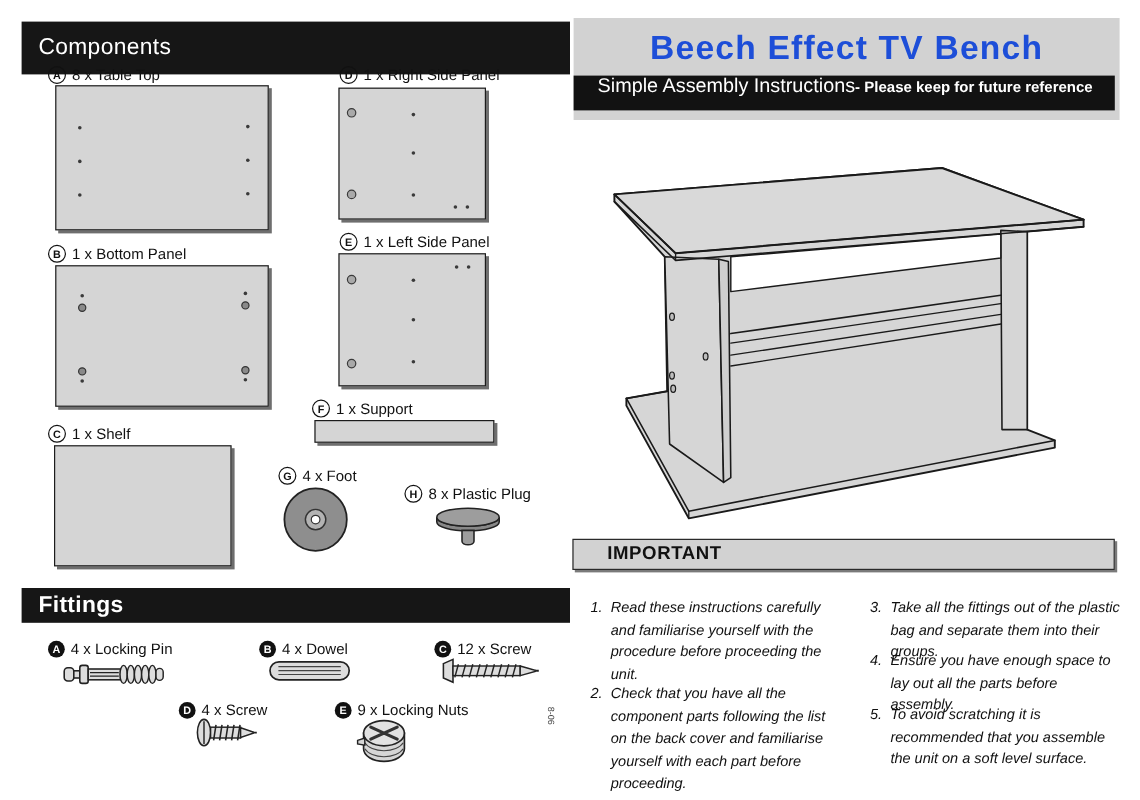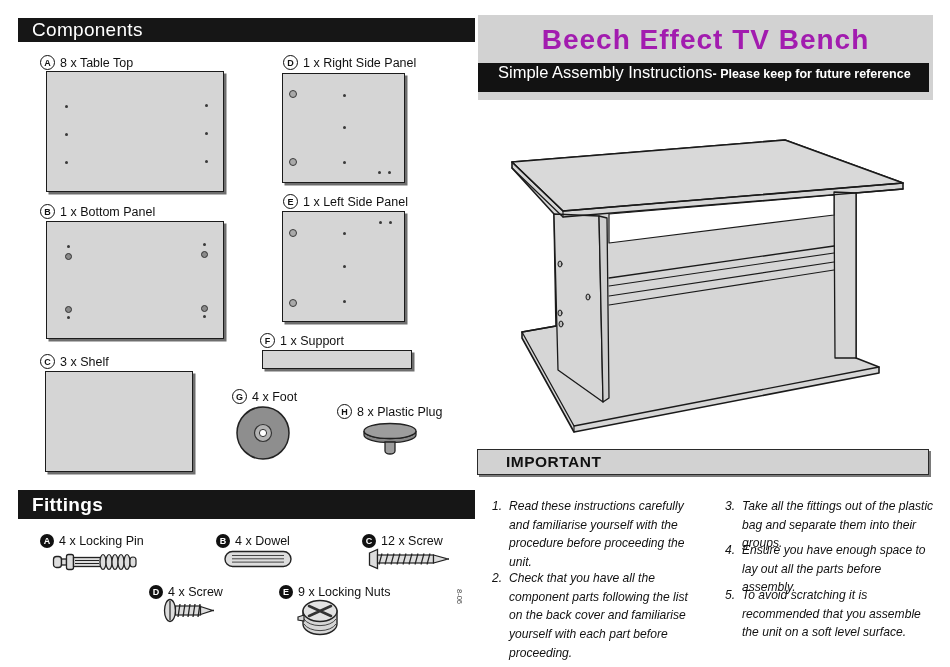--- a/index.html
+++ b/index.html
@@ -12,36 +12,36 @@
   .panel{background:#d5d5d5;border:1.4px solid #1c1c1c;box-shadow:2.5px 2.5px 0 #6e6e6e;box-sizing:border-box;}
   .dot{position:absolute;width:3px;height:3px;border-radius:50%;background:#3a3a3a;}
   .dot-big{position:absolute;width:5px;height:5px;border-radius:50%;background:#8a8a8a;border:1px solid #333;}
   .cam{position:absolute;width:6px;height:6px;border-radius:50%;background:#a9a9a9;border:1.4px solid #3a3a3a;}
   
   .comp-label{font-size:12.5px;display:flex;align-items:center;gap:5px;white-space:nowrap;}
   .cletter{display:inline-flex;width:13px;height:13px;border:1.2px solid #111;border-radius:50%;font-size:9px;font-weight:bold;align-items:center;justify-content:center;flex:0 0 auto;}
   .fletter{display:inline-flex;width:14px;height:14px;background:#111;color:#fff;border-radius:50%;font-size:9px;font-weight:bold;align-items:center;justify-content:center;flex:0 0 auto;}
   
   .title-block{background:#d2d2d2;}
-  .main-title{font-size:28px;font-weight:bold;letter-spacing:1px;text-align:center;padding-top:9px;color:#a21caf;}
+  .main-title{font-size:28px;font-weight:bold;letter-spacing:1px;text-align:center;padding-top:9px;color:#1d4ed8;}
   .sub-bar{background:#121212;color:#fff;display:flex;align-items:baseline;padding-left:20px;box-sizing:border-box;}
   .sub-main{font-size:16.5px;}
   .sub-note{font-size:12.5px;font-weight:bold;margin-left:0;}
   
   .imp-bar{background:#d2d2d2;border:1px solid #2a2a2a;box-shadow:2px 2px 0 #7a7a7a;display:flex;align-items:center;box-sizing:border-box;padding-left:28px;}
   .imp-title{font-weight:bold;font-size:15.5px;letter-spacing:.5px;}
   .instr{font-style:italic;font-size:12.1px;line-height:1.55;display:flex;}
   .instr .n{width:17px;flex:0 0 auto;}
   .doc-code{font-size:7.5px;color:#444;transform:rotate(90deg);transform-origin:center;}
   svg{display:block;}
 </style>
 </head>
 <body>
 
-<div class="abs bar" style="left:18px;top:18px;width:457px;height:24px;">
+<div class="abs bar" style="left:18px;top:18px;width:457px;height:44px;">
   <span class="bar-title">Components</span>
 </div>
 
 <div class="abs comp-label" style="left:40px;top:55px;">
   <span class="cletter">A</span>
   <span>8 x Table Top</span>
 </div>
 <div class="abs panel" style="left:46px;top:71px;width:178px;height:121px;">
   <div class="dot" style="left:18px;top:33px;"></div>
     <div class="dot" style="left:18px;top:61px;"></div>
@@ -89,21 +89,21 @@
     <div class="dot" style="left:106px;top:9px;"></div>
   <div class="cam" style="left:6px;top:17px;"></div>
     <div class="cam" style="left:6px;top:87px;"></div>
   <div class="dot" style="left:60px;top:20px;"></div>
     <div class="dot" style="left:60px;top:53px;"></div>
     <div class="dot" style="left:60px;top:88px;"></div>
 </div>
 
 <div class="abs comp-label" style="left:40px;top:354px;">
   <span class="cletter">C</span>
-  <span>3 x Shelf</span>
+  <span>1 x Shelf</span>
 </div>
 <div class="abs panel" style="left:45px;top:371px;width:148px;height:101px;"></div>
 
 <div class="abs comp-label" style="left:260px;top:333px;">
   <span class="cletter">F</span>
   <span>1 x Support</span>
 </div>
 <div class="abs panel" style="left:262px;top:350px;width:150px;height:19px;"></div>
 
 <div class="abs comp-label" style="left:232px;top:389px;">

